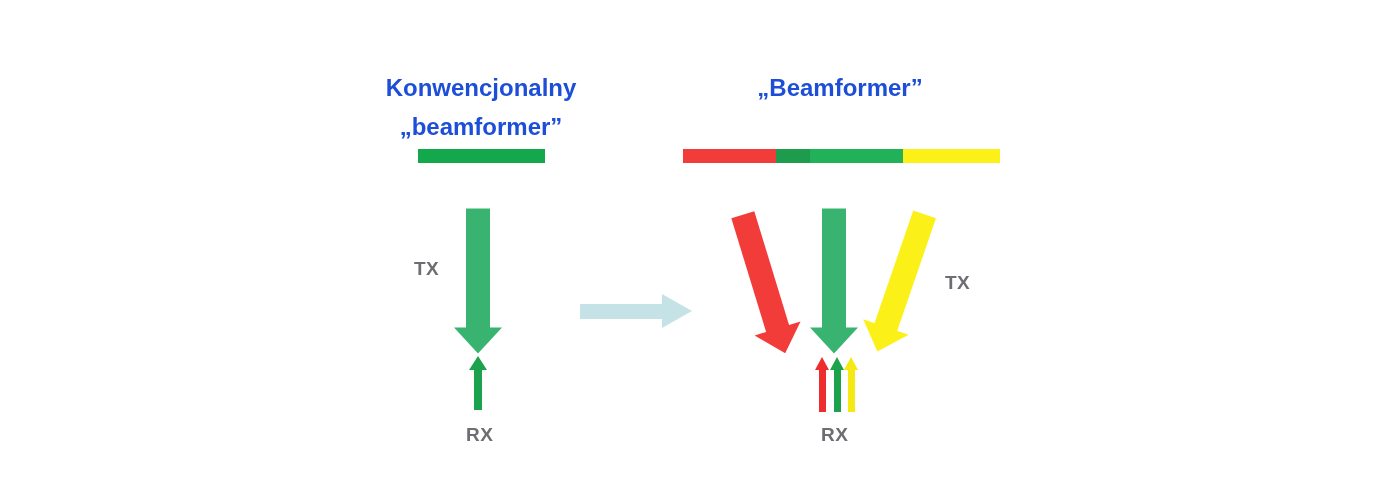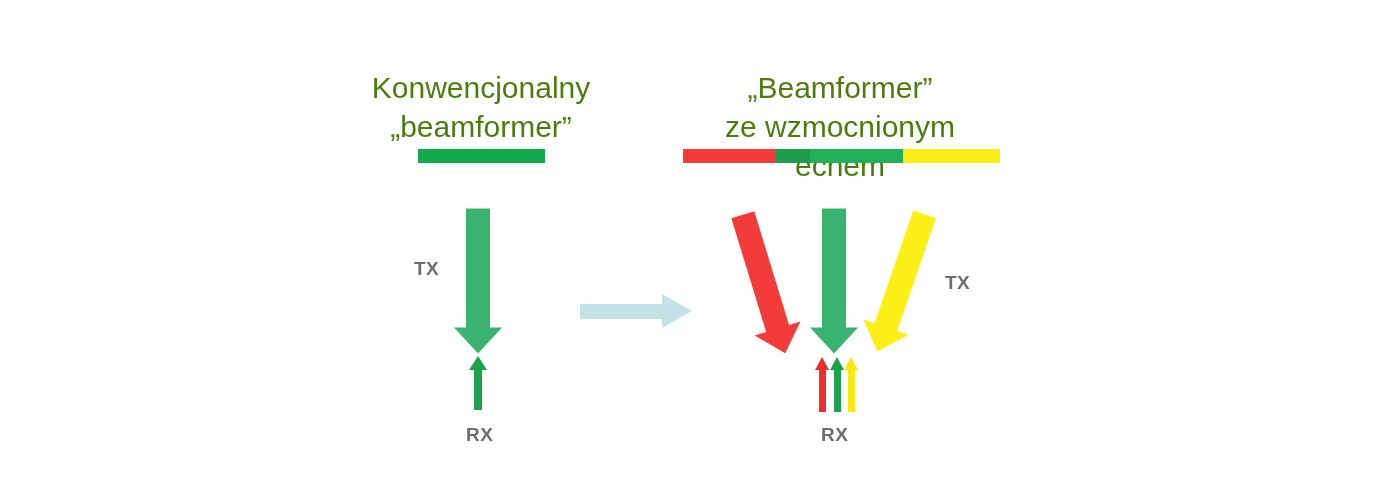--- a/index.html
+++ b/index.html
@@ -2,21 +2,21 @@
 <html><head>
 <meta charset="utf-8">
 <style>
   html,body { margin:0; padding:0; background:#fff; }
   .canvas {
     position:relative; width:1397px; height:497px; background:#ffffff;
     font-family:"Liberation Sans", sans-serif; overflow:hidden;
   }
   .title {
     position:absolute; width:300px; text-align:center;
-    font-size:30px; line-height:39px; color:#4d7c0f; font-weight:400;
+    font-size:24px; line-height:39px; color:#1d4ed8; font-weight:700;
   }
   .lbl {
     position:absolute; font-size:19px; font-weight:bold;
     color:#6d6e71; letter-spacing:.5px;
   }
   .bar { position:absolute; height:14px; background-color:currentColor; }
   .segbar { position:absolute; display:flex; height:14px; }
   .seg { height:14px; background-color:currentColor; }
 
   
@@ -75,21 +75,20 @@
   </section>
 
   <div class="flow-arrow" style="color: rgb(197, 227, 230);">
     <div class="fa-shaft"></div>
     <div class="fa-head"></div>
   </div>
 
   <section>
     <div class="title" style="left:690px; top:68px;">
       <div>„Beamformer”</div>
-      <div>ze wzmocnionym echem</div>
     </div>
 
     <div class="segbar" style="left:683px; top:149px;">
       <div class="seg" style="width: 93px; color: rgb(242, 60, 58);"></div>
       <div class="seg" style="width: 34px; color: rgb(29, 156, 77);"></div>
       <div class="seg" style="width: 93px; color: rgb(34, 177, 88);"></div>
       <div class="seg" style="width: 97px; color: rgb(251, 241, 24);"></div>
     </div>
 
     <div class="big-arrow rot-red" style="left: 764px; top: 284px; color: rgb(242, 60, 58);">

